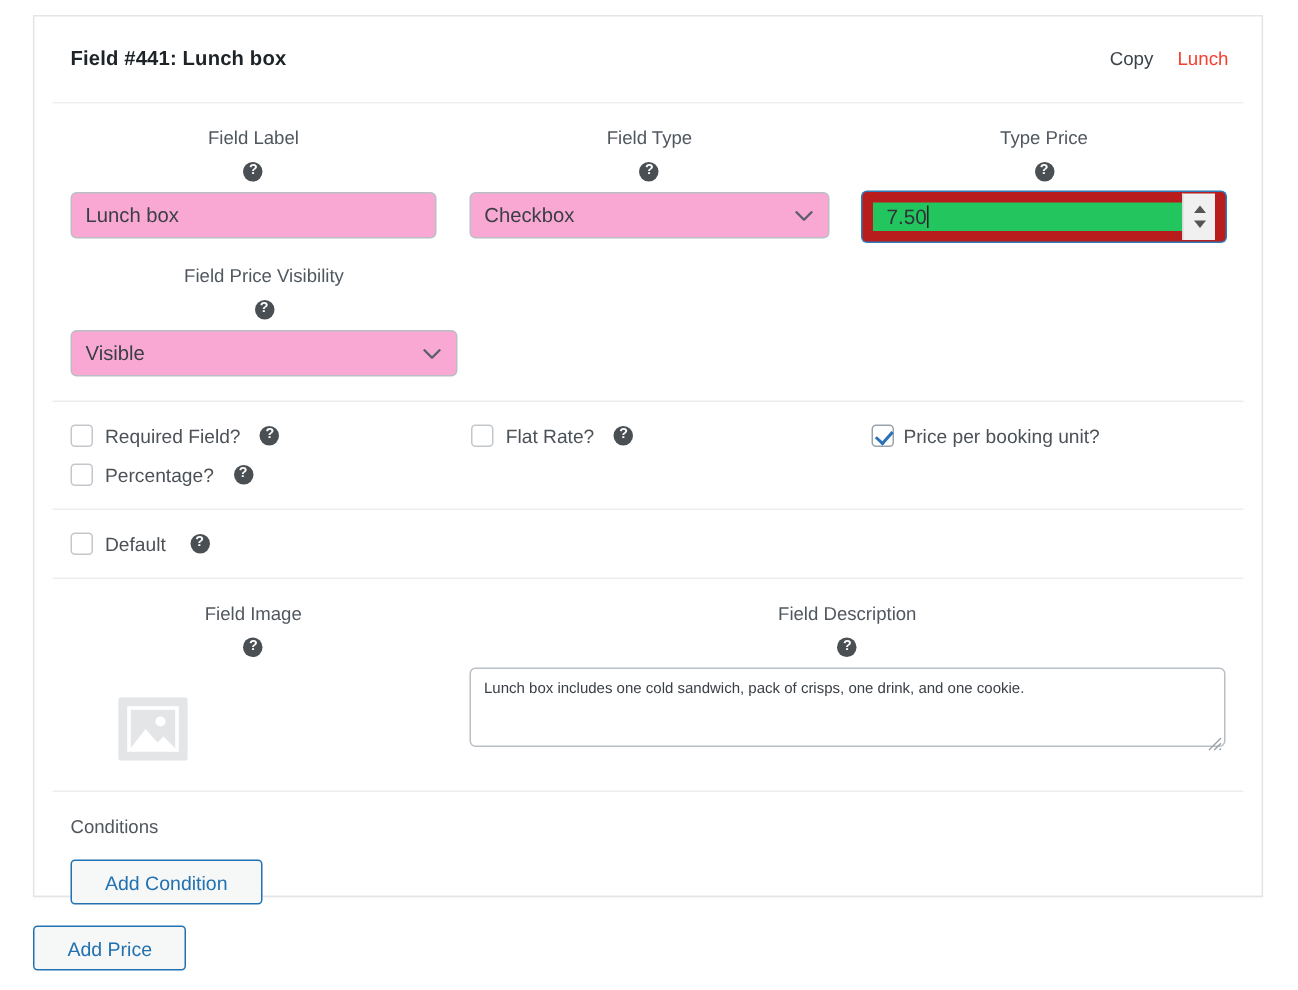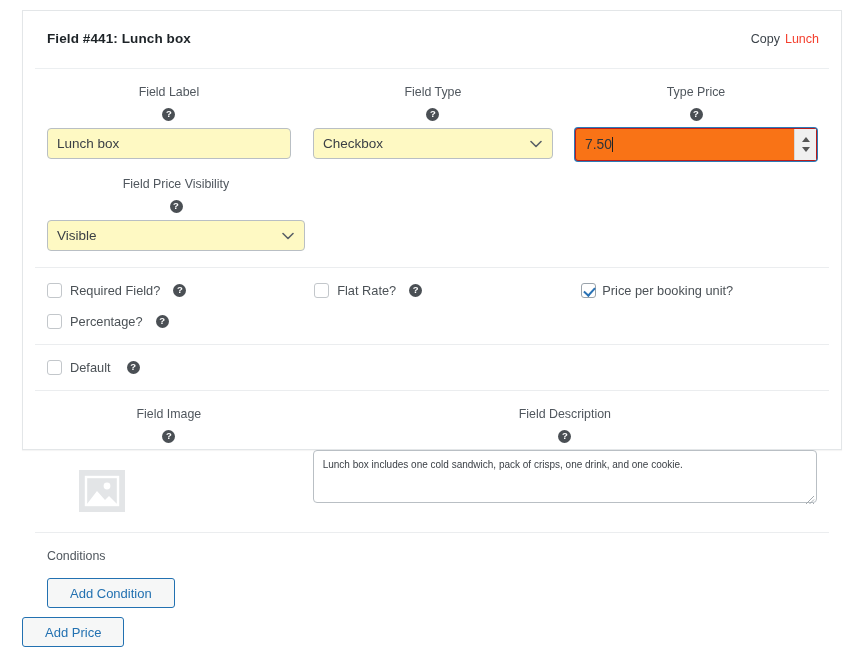--- a/index.html
+++ b/index.html
@@ -9,21 +9,21 @@
     background: #ffffff;
     font-family: "Liberation Sans", sans-serif;
     -webkit-font-smoothing: antialiased;
   }
   .page { position: relative; width: 865px; height: 660px; overflow: hidden; }
 
   
   .field-card {
     position: absolute;
     left: 22px; top: 10px;
-    width: 820px; height: 440px;
+    width: 820px; height: 588px;
     background: #ffffff;
     border: 1px solid #e3e6e8;
     box-shadow: 0 1px 1px rgba(0,0,0,0.04);
   }
 
   
   .card-header {
     position: relative;
     height: 58px;
     border-bottom: 1px solid #eceff1;
@@ -34,21 +34,21 @@
     left: 12px; top: 20px;
     font-size: 13.5px;
     font-weight: bold;
     color: #1d2327;
     letter-spacing: .1px;
   }
   .header-actions {
     position: absolute;
     right: 10px; top: 21px;
     display: flex;
-    gap: 5px;
+    gap: 16px;
     font-size: 12.5px;
   }
   .link-copy { color: #3c434a; cursor: pointer; }
   .link-remove { color: #f4402f; cursor: pointer; }
 
   
   .card-body { padding: 0 24px; position: relative; }
 
   .row { position: relative; }
   .sep {
@@ -85,21 +85,21 @@
     font-family: "Liberation Sans", sans-serif;
     padding-bottom: 1px;
   }
 
   
   .txt-input, .sel-input {
     width: 100%;
     height: 31px;
     border: 1px solid #b9bfc4;
     border-radius: 4px;
-    background: #fef9c3;
+    background: #f9a8d4;
     font-size: 13.5px;
     color: #3a3f45;
     padding: 12px 9px;
     font-family: "Liberation Sans", sans-serif;
     outline: none;
   }
   .sel-wrap { position: relative; }
   .sel-input { appearance: none; -webkit-appearance: none; padding-right: 28px; cursor: pointer; }
   .chev {
     position: absolute;
@@ -107,23 +107,23 @@
     transform: translateY(-50%);
     pointer-events: none;
     width: 12px; height: 8px;
   }
 
   
   .num-wrap {
     position: relative;
     width: 100%;
     height: 33px;
-    border: 1px solid #b91c1c;
+    border: 7px solid #b91c1c;
     border-radius: 3px;
-    background: #f97316;
+    background: #22c55e;
     box-shadow: 0 0 0 1px #2a7bb8;
     display: flex;
     align-items: center;
   }
   .num-val {
     flex: 1;
     font-size: 13.8px;
     color: #2f3438;
     padding-left: 9px;
     position: relative;
@@ -304,21 +304,21 @@
             </svg>
           </div>
         </div>
       </div>
 
       <div class="sep"></div>
 
       <div class="row" style="padding-top:15px; padding-bottom:15px;">
         <div style="display:flex; align-items:flex-start;">
           <div style="width:272px;">
-            <div class="cb-row" style="margin-bottom:16px;">
+            <div class="cb-row" style="margin-bottom:11px;">
               <span class="cbox"></span>
               <span class="cb-label">Required Field?</span>
               <span class="help-icon" style="margin-left:5px;">?</span>
             </div>
             <div class="cb-row">
               <span class="cbox"></span>
               <span class="cb-label">Percentage?</span>
               <span class="help-icon" style="margin-left:5px;">?</span>
             </div>
           </div>

